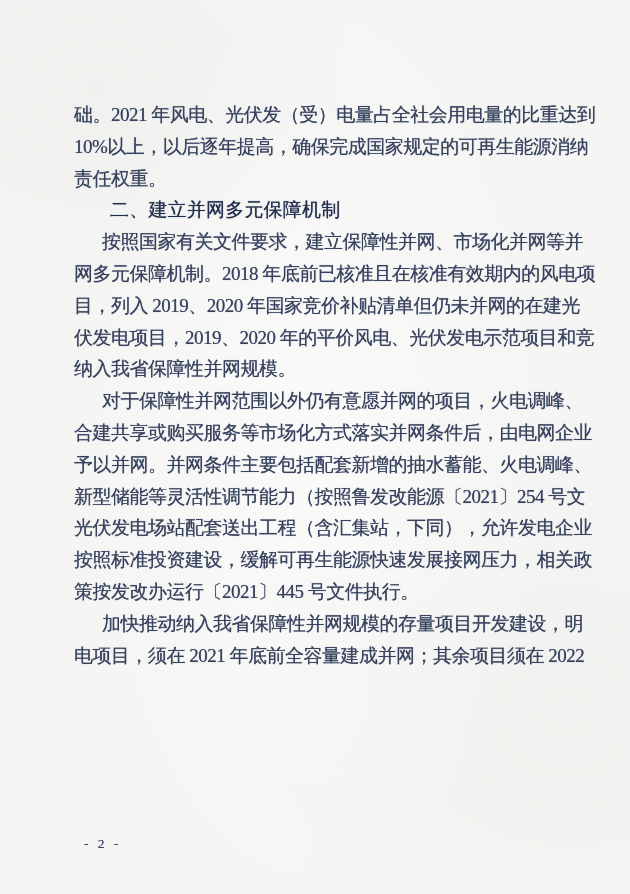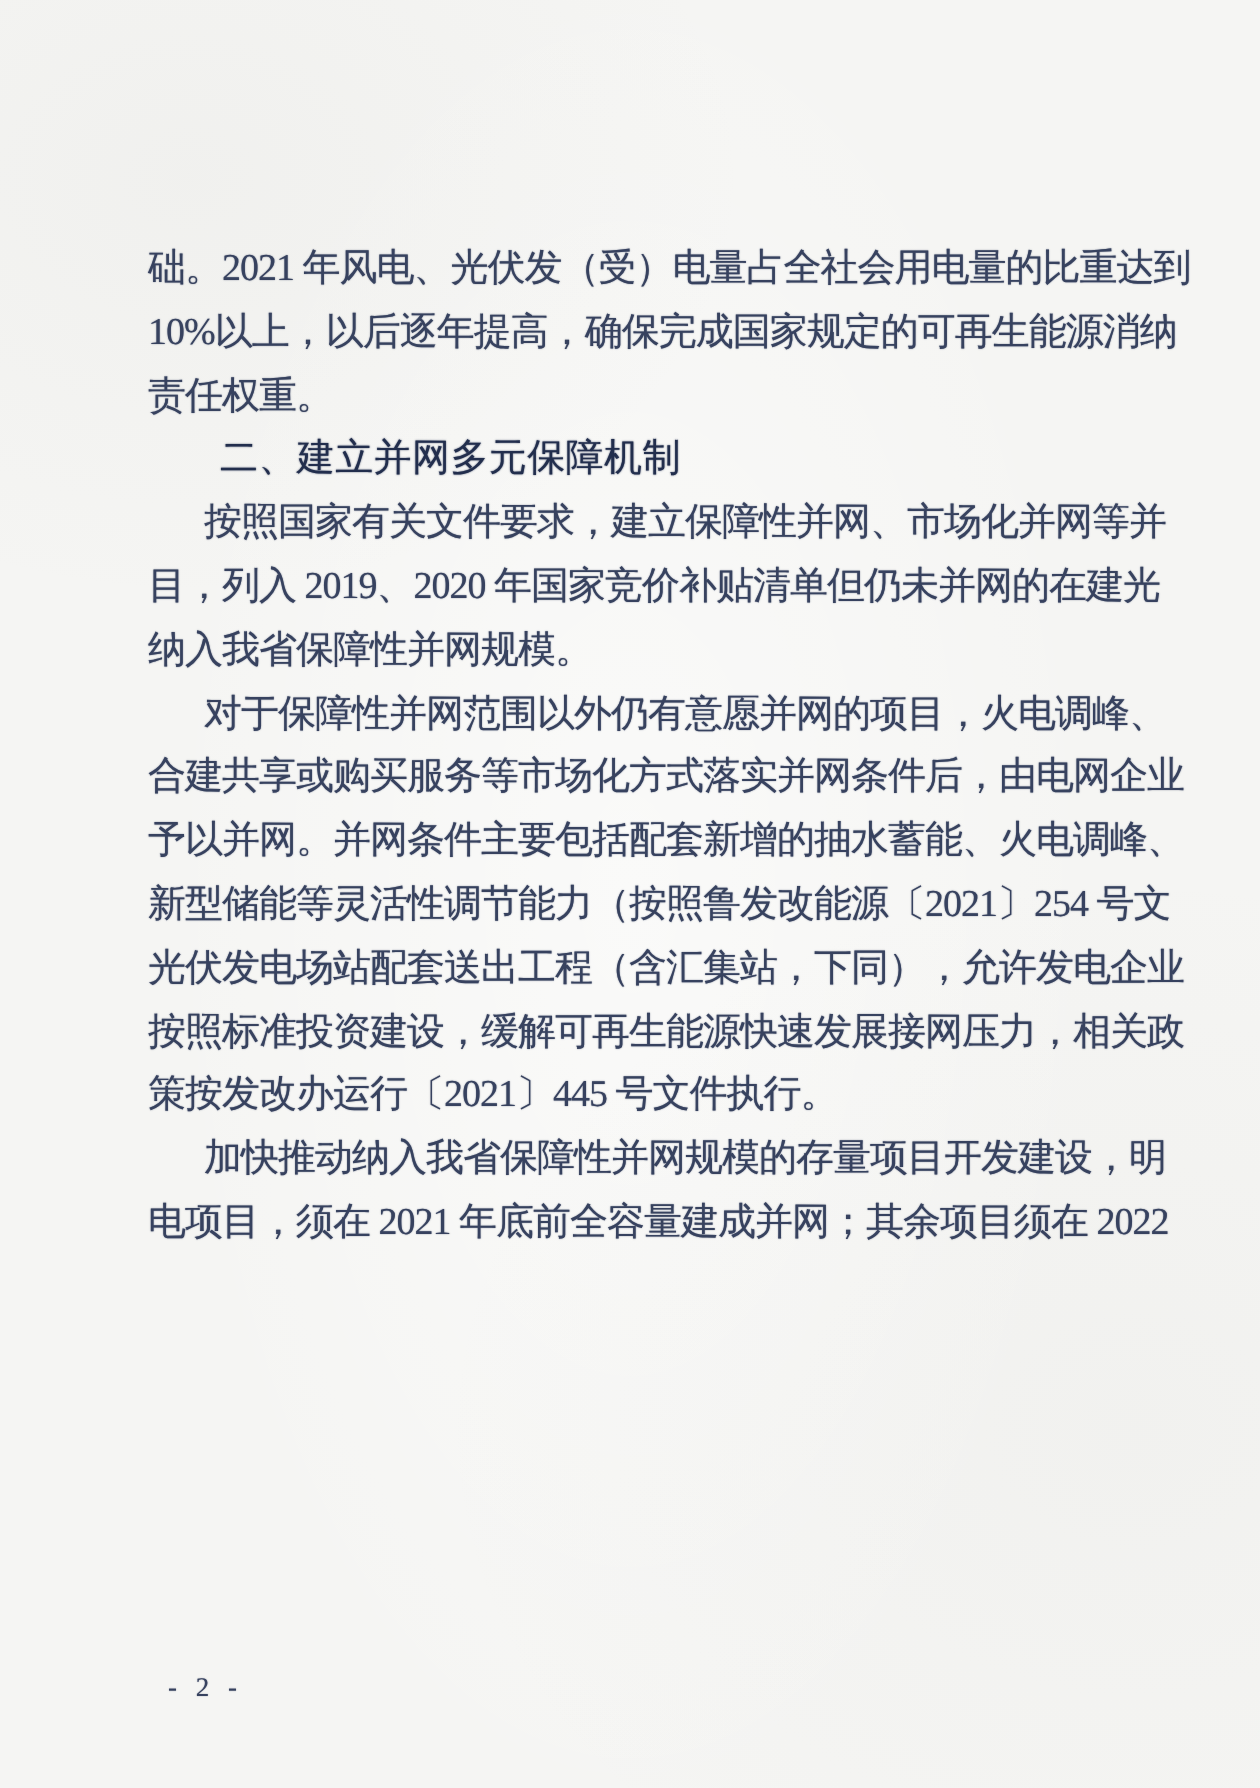--- a/index.html
+++ b/index.html
@@ -23,21 +23,20 @@
       radial-gradient(ellipse 400px 300px at 15% 10%, rgba(180,180,175,0.07), transparent 70%),
       radial-gradient(ellipse 500px 400px at 90% 80%, rgba(180,180,175,0.06), transparent 70%),
       radial-gradient(ellipse 300px 600px at 50% 50%, rgba(255,255,255,0.5), transparent 80%),
       var(--paper);
   }
   .textblock{
     position:absolute;
     left:74px;
     top:99px;
     width:512px;
-    margin-top:20px;
   }
   .line{
     height:31.8px;
     line-height:31.8px;
     font-size:19px;
     letter-spacing:-0.5px;
     white-space:nowrap;
     color:var(--ink);
     text-shadow:0 0 0.7px rgba(55,66,95,0.75);
   }
@@ -62,21 +61,23 @@
 </head>
 <body>
 
 <div class="page">
   <div class="textblock">
     <div class="line">础。2021 年风电、光伏发（受）电量占全社会用电量的比重达到</div>
     <div class="line">10%以上，以后逐年提高，确保完成国家规定的可再生能源消纳</div>
     <div class="line">责任权重。</div>
     <div class="line heading">二、建立并网多元保障机制</div>
     <div class="line indent">按照国家有关文件要求，建立保障性并网、市场化并网等并</div>
+    <div class="line">网多元保障机制。2018 年底前已核准且在核准有效期内的风电项</div>
     <div class="line">目，列入 2019、2020 年国家竞价补贴清单但仍未并网的在建光</div>
+    <div class="line">伏发电项目，2019、2020 年的平价风电、光伏发电示范项目和竞</div>
     <div class="line">纳入我省保障性并网规模。</div>
     <div class="line indent">对于保障性并网范围以外仍有意愿并网的项目，火电调峰、</div>
     <div class="line">合建共享或购买服务等市场化方式落实并网条件后，由电网企业</div>
     <div class="line">予以并网。并网条件主要包括配套新增的抽水蓄能、火电调峰、</div>
     <div class="line">新型储能等灵活性调节能力（按照鲁发改能源〔2021〕254 号文</div>
     <div class="line">光伏发电场站配套送出工程（含汇集站，下同），允许发电企业</div>
     <div class="line">按照标准投资建设，缓解可再生能源快速发展接网压力，相关政</div>
     <div class="line">策按发改办运行〔2021〕445 号文件执行。</div>
     <div class="line indent">加快推动纳入我省保障性并网规模的存量项目开发建设，明</div>
     <div class="line">电项目，须在 2021 年底前全容量建成并网；其余项目须在 2022</div>

